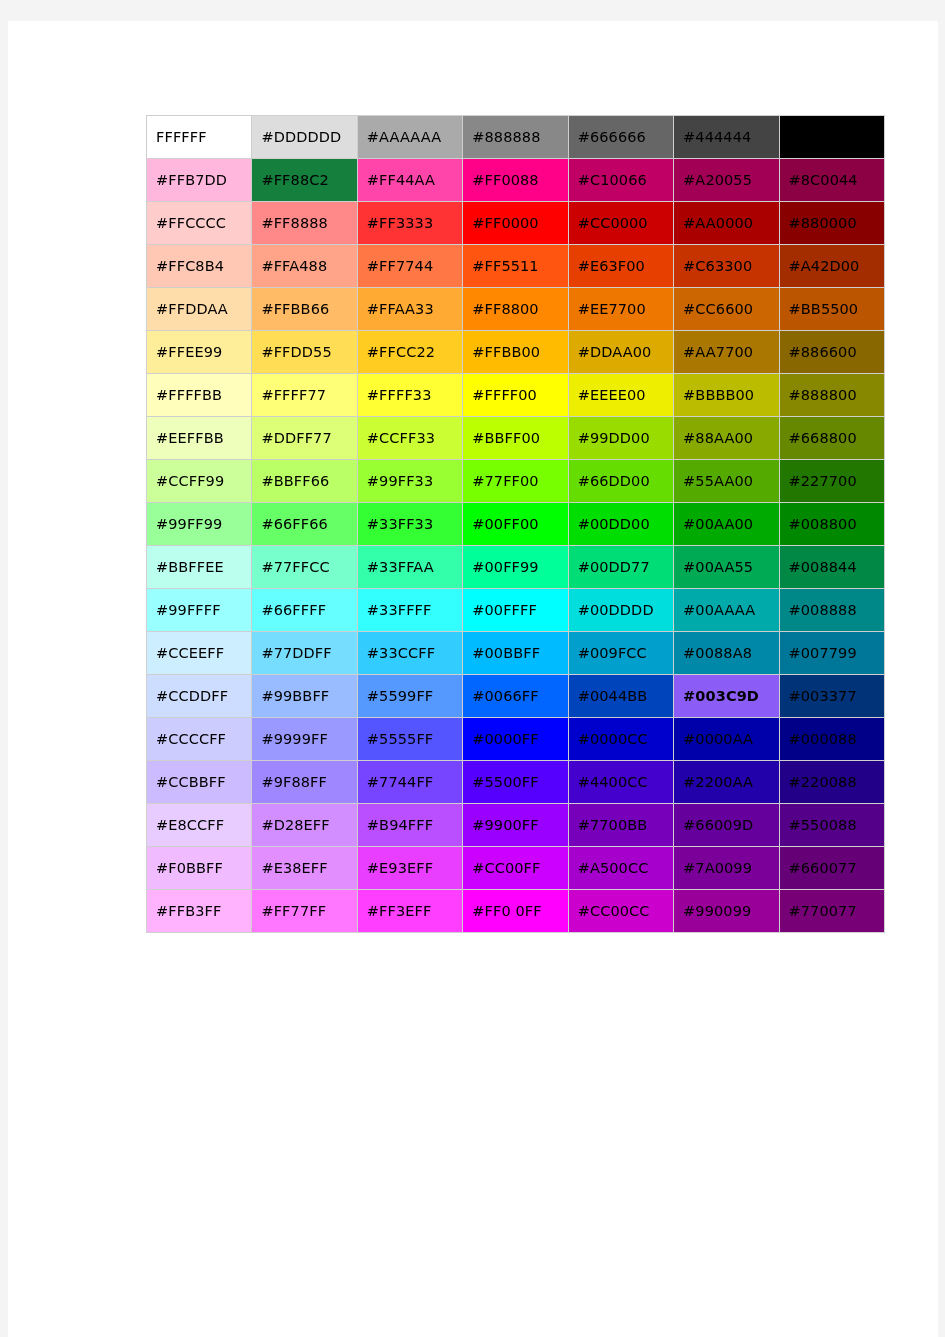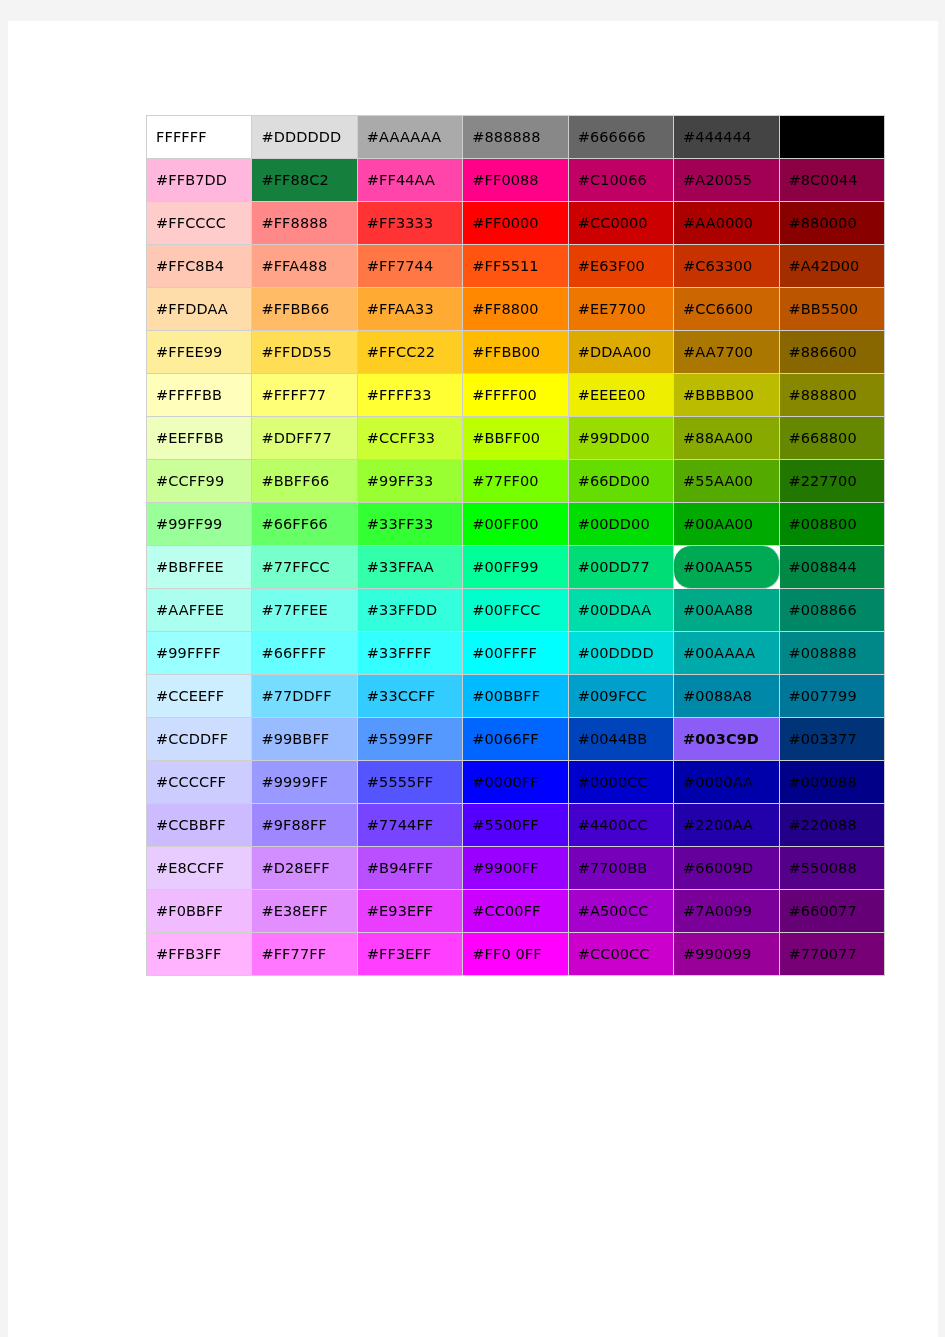--- a/index.html
+++ b/index.html
@@ -149,31 +149,22 @@
             <td style="background-color: rgb(0, 221, 0);">#00DD00</td>
             <td style="background-color: rgb(0, 170, 0);">#00AA00</td>
             <td style="background-color: rgb(0, 136, 0);">#008800</td>
           </tr>
           <tr>
             <td style="background-color: rgb(187, 255, 238);">#BBFFEE</td>
             <td style="background-color: rgb(119, 255, 204);">#77FFCC</td>
             <td style="background-color: rgb(51, 255, 170);">#33FFAA</td>
             <td style="background-color: rgb(0, 255, 153);">#00FF99</td>
             <td style="background-color: rgb(0, 221, 119);">#00DD77</td>
-            <td style="background-color: rgb(0, 170, 85); border-radius: 17px;">#00AA55</td>
+            <td style="background-color: rgb(0, 170, 85);">#00AA55</td>
             <td style="background-color: rgb(0, 136, 68);">#008844</td>
-          </tr>
-          <tr>
-            <td style="background-color: rgb(170, 255, 238);">#AAFFEE</td>
-            <td style="background-color: rgb(119, 255, 238);">#77FFEE</td>
-            <td style="background-color: rgb(51, 255, 221);">#33FFDD</td>
-            <td style="background-color: rgb(0, 255, 204);">#00FFCC</td>
-            <td style="background-color: rgb(0, 221, 170);">#00DDAA</td>
-            <td style="background-color: rgb(0, 170, 136);">#00AA88</td>
-            <td style="background-color: rgb(0, 136, 102);">#008866</td>
           </tr>
           <tr>
             <td style="background-color: rgb(153, 255, 255);">#99FFFF</td>
             <td style="background-color: rgb(102, 255, 255);">#66FFFF</td>
             <td style="background-color: rgb(51, 255, 255);">#33FFFF</td>
             <td style="background-color: rgb(0, 255, 255);">#00FFFF</td>
             <td style="background-color: rgb(0, 221, 221);">#00DDDD</td>
             <td style="background-color: rgb(0, 170, 170);">#00AAAA</td>
             <td style="background-color: rgb(0, 136, 136);">#008888</td>
           </tr>

